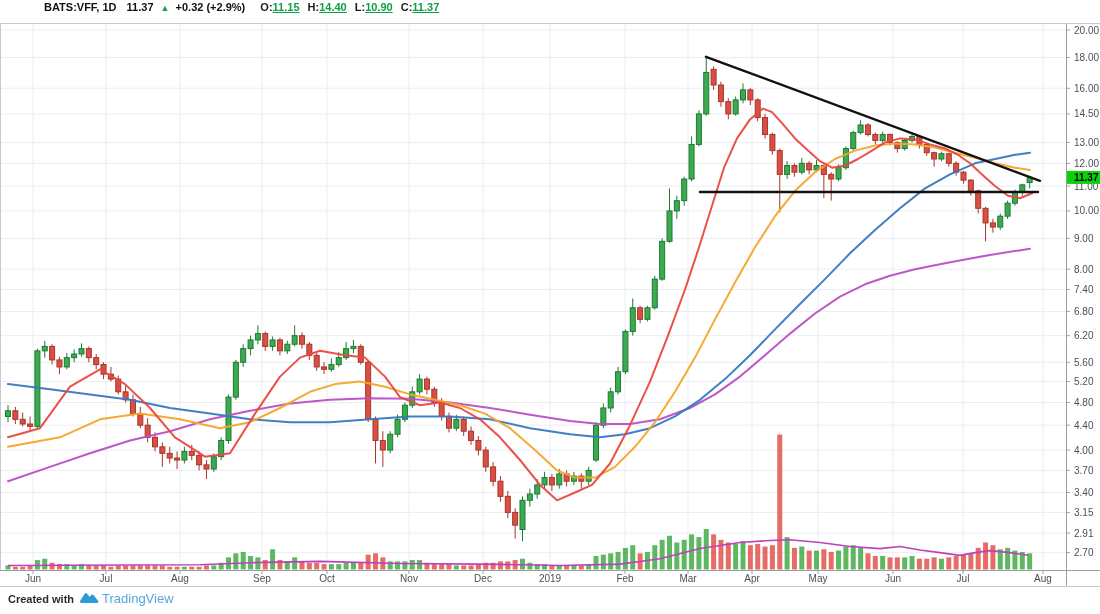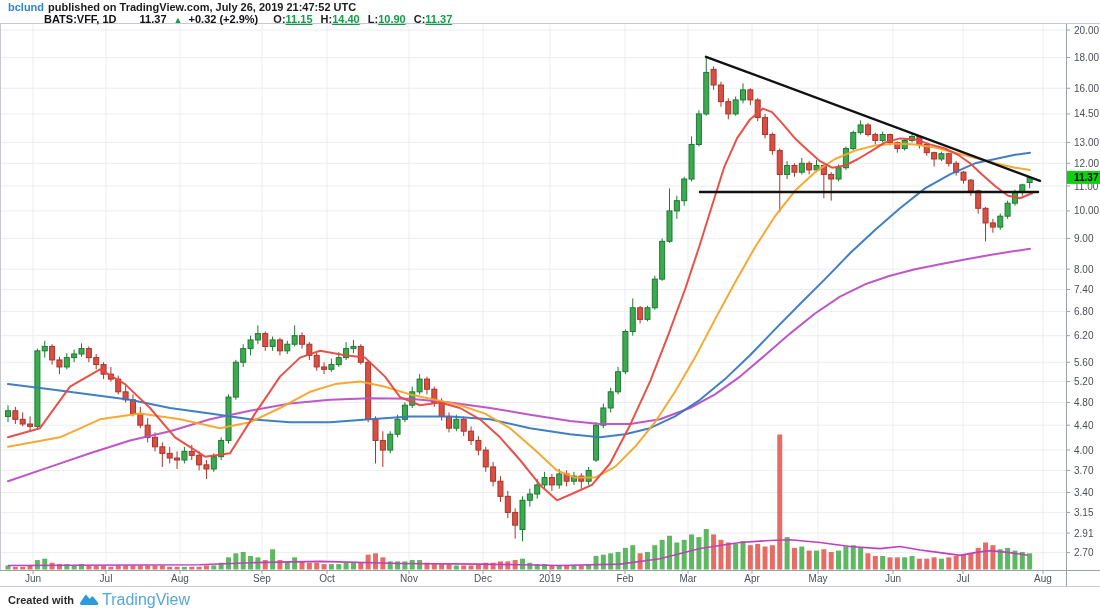--- a/index.html
+++ b/index.html
@@ -3,38 +3,35 @@
 <meta charset="utf-8">
 <style>
   html,body{margin:0;padding:0;background:#fff;}
   body{width:1100px;height:614px;position:relative;overflow:hidden;
        font-family:"Liberation Sans",sans-serif;-webkit-font-smoothing:antialiased;}
   #chart-svg{position:absolute;left:0;top:0;}
   .hdr{position:absolute;left:8px;top:1px;font-size:11px;font-weight:700;color:#111;line-height:12px;z-index:5;}
   .hdr .row{white-space:nowrap;}
   .user{color:#2e85d0;margin-right:4px;}
   .pubtext{color:#1c1c1c;}
-  .sym{margin-right:20px;padding-left:36px;}
+  .sym{margin-right:7px;padding-left:36px;}
   .lastpx{margin-right:4px;}
   .upicon{color:#0f9d45;font-size:9px;margin-right:3px;}
   .chg{margin-right:7px;margin-top:14px;}
   .olbl{margin-left:5px;color:#1c1c1c;}
   .oval{color:#0f9d45;text-decoration:underline;}
   .ftr{position:absolute;left:8px;top:591px;font-size:11px;font-weight:700;color:#2b2b2b;
        display:flex;align-items:center;gap:5px;z-index:5;}
-  .tvbrand{color:#53a8dc;font-weight:400;font-size:16px;margin-left:-2px;}
+  .tvbrand{color:#53a8dc;font-weight:400;font-size:13px;margin-left:-2px;}
   .logo{display:inline-block;}
 </style>
 </head>
 <body>
 
 <div class="hdr">
-  <div class="row">
-    <span class="user">bclund</span><span class="pubtext">published on TradingView.com, July 26, 2019 21:47:52 UTC</span>
-  </div>
   <div class="row">
     <span class="sym">BATS:VFF, 1D</span>
     <span class="lastpx">11.37</span>
     <span class="upicon">▲</span>
     <span class="chg">+0.32 (+2.9%)</span>
     <span class="olbl">O:</span><span class="oval">11.15</span>
     <span class="olbl">H:</span><span class="oval">14.40</span>
     <span class="olbl">L:</span><span class="oval">10.90</span>
     <span class="olbl">C:</span><span class="oval">11.37</span>
   </div>

